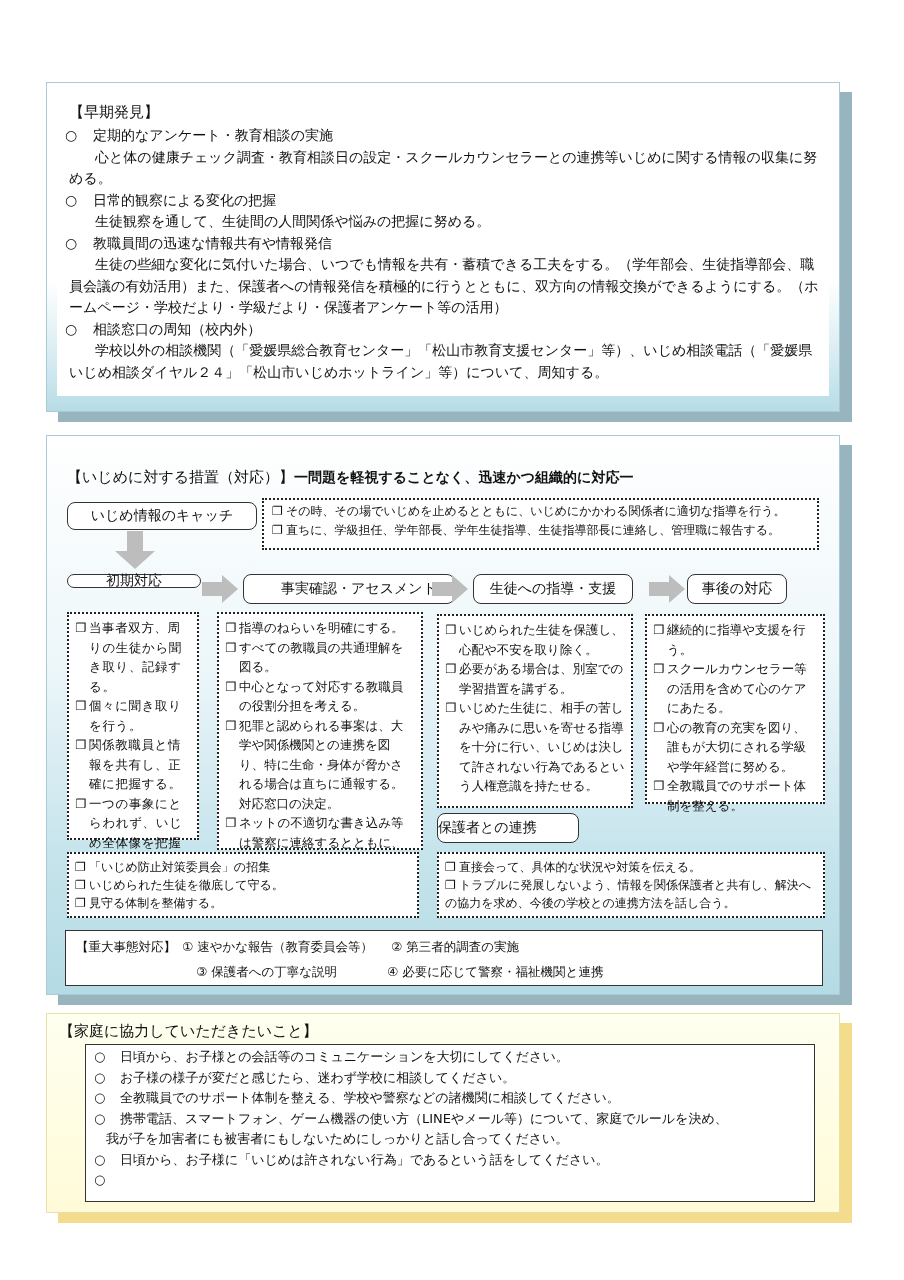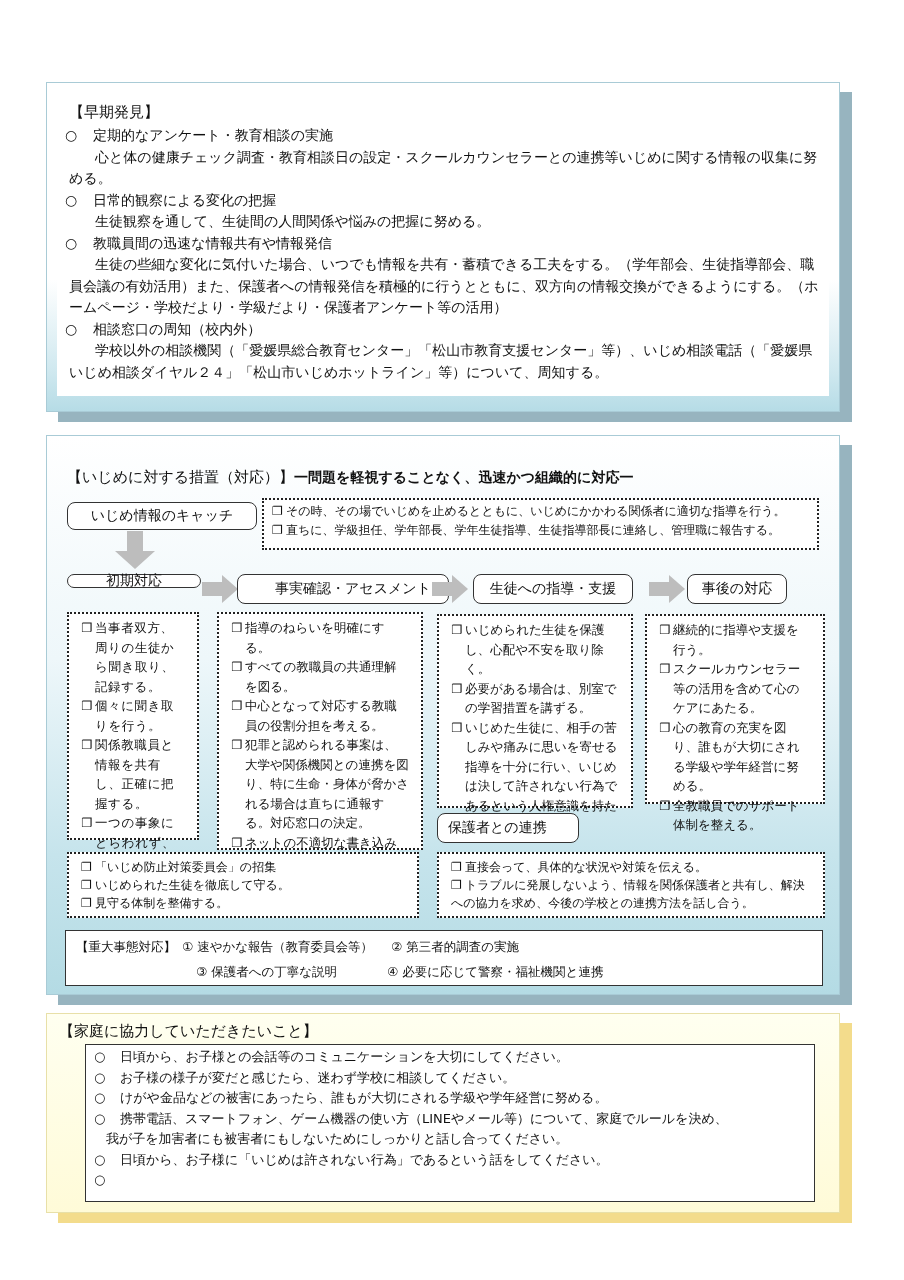--- a/index.html
+++ b/index.html
@@ -20,21 +20,21 @@
   .s1-item .body { text-indent:26px; padding-left:4px; }
 
   
   #s2-shadow { left:58px; top:445px; width:794px; height:560px; background:#97b4bf; }
   #s2 { left:46px; top:435px; width:794px; height:560px; border:1px solid #a9cbd6;
         background:linear-gradient(to bottom, #ffffff 0%, #eef7fa 40%, #c6e4ec 75%, #b4dbe4 100%); }
   .s2-title { position:absolute; left:20px; top:32px; font-size:15px; white-space:nowrap; }
   .s2-title .sub { font-weight:bold; font-size:14px; }
   .rbox { position:absolute; box-sizing:border-box; border:1.5px solid #333; border-radius:8px; background:#fff;
           display:flex; align-items:center; justify-content:center; font-size:14px; white-space:nowrap; }
-  .dbox { position:absolute; box-sizing:border-box; border:2px dotted #222; background:#fff; font-size:12.5px; line-height:19.5px; padding:4px 12px; }
+  .dbox { position:absolute; box-sizing:border-box; border:2px dotted #222; background:#fff; font-size:12.5px; line-height:19.5px; padding:4px 6px; }
   .dbox .it { padding-left:14px; text-indent:-14px; }
   .dbox.wide { letter-spacing:0.6px; }
   .chk { display:inline-block; width:14px; text-indent:0; }
   .arrow-shape { position:absolute; }
   .serious { position:absolute; left:18px; top:494px; width:758px; height:56px; box-sizing:border-box; border:1.5px solid #333; background:#fff; font-size:12.5px; }
   .serious .row1 { position:absolute; left:10px; top:8px; white-space:nowrap; }
   .serious .row2 { position:absolute; left:130px; top:33px; white-space:nowrap; }
   .serious span { margin-right:18px; }
 
   
@@ -101,21 +101,21 @@
   <svg class="arrow-shape" style="left:66px;top:95px;" width="44" height="40">
     <rect x="14" y="0" width="16" height="22" fill="#bdbdbd"></rect>
     <polygon points="2,20 42,20 22,38" fill="#bdbdbd"></polygon>
   </svg>
 
   <div class="rbox" style="left:20px;top:138px;width:134px;height:14px;">初期対応</div>
   <svg class="arrow-shape" style="left:155px;top:139px;" width="36" height="28">
       <rect x="0" y="7" width="22" height="14" fill="#bdbdbd"></rect>
       <polygon points="20,0 36,14 20,28" fill="#bdbdbd"></polygon>
     </svg>
-  <div class="rbox" style="left:190px;top:138px;width:212px;height:30px;padding-left:20px;">事実確認・アセスメント</div>
+  <div class="rbox" style="left:196px;top:138px;width:212px;height:30px;padding-left:20px;">事実確認・アセスメント</div>
   <svg class="arrow-shape" style="left:385px;top:139px;" width="36" height="28">
       <rect x="0" y="7" width="22" height="14" fill="#bdbdbd"></rect>
       <polygon points="20,0 36,14 20,28" fill="#bdbdbd"></polygon>
     </svg>
   <div class="rbox" style="left:426px;top:138px;width:160px;height:30px;">生徒への指導・支援</div>
   <svg class="arrow-shape" style="left:602px;top:139px;" width="36" height="28">
       <rect x="0" y="7" width="22" height="14" fill="#bdbdbd"></rect>
       <polygon points="20,0 36,14 20,28" fill="#bdbdbd"></polygon>
     </svg>
   <div class="rbox" style="left:640px;top:138px;width:100px;height:30px;">事後の対応</div>
@@ -138,21 +138,21 @@
     <div class="it"><span class="chk">❐</span><span>必要がある場合は、別室での学習措置を講ずる。</span></div>
     <div class="it"><span class="chk">❐</span><span>いじめた生徒に、相手の苦しみや痛みに思いを寄せる指導を十分に行い、いじめは決して許されない行為であるという人権意識を持たせる。</span></div>
   </div>
   <div class="dbox" style="left:598px;top:178px;width:180px;height:190px;">
     <div class="it"><span class="chk">❐</span><span>継続的に指導や支援を行う。</span></div>
     <div class="it"><span class="chk">❐</span><span>スクールカウンセラー等の活用を含めて心のケアにあたる。</span></div>
     <div class="it"><span class="chk">❐</span><span>心の教育の充実を図り、誰もが大切にされる学級や学年経営に努める。</span></div>
     <div class="it"><span class="chk">❐</span><span>全教職員でのサポート体制を整える。</span></div>
   </div>
 
-  <div class="rbox" style="left:390px;top:377px;width:142px;height:30px;justify-content:flex-start;padding-left:10px;">保護者との連携</div>
+  <div class="rbox" style="left:390px;top:377px;width:142px;height:30px;justify-content:flex-start;">保護者との連携</div>
 
   <div class="dbox" style="left:20px;top:416px;width:352px;height:66px;font-size:12px;line-height:18px;">
     <div class="it"><span class="chk">❐</span><span>「いじめ防止対策委員会」の招集</span></div>
     <div class="it"><span class="chk">❐</span><span>いじめられた生徒を徹底して守る。</span></div>
     <div class="it"><span class="chk">❐</span><span>見守る体制を整備する。</span></div>
   </div>
   <div class="dbox" style="left:390px;top:416px;width:388px;height:66px;font-size:12px;line-height:18px;">
     <div class="it"><span class="chk">❐</span><span>直接会って、具体的な状況や対策を伝える。</span></div>
     <div><span class="chk">❐</span><span>トラブルに発展しないよう、情報を関係保護者と共有し、解決への協力を求め、今後の学校との連携方法を話し合う。</span></div>
   </div>
@@ -174,21 +174,21 @@
     <div class="s3-item">
         <span class="bullet">○</span>
         <span>日頃から、お子様との会話等のコミュニケーションを大切にしてください。</span>
       </div>
     <div class="s3-item">
         <span class="bullet">○</span>
         <span>お子様の様子が変だと感じたら、迷わず学校に相談してください。</span>
       </div>
     <div class="s3-item">
         <span class="bullet">○</span>
-        <span>けがや金品などの被害にあったら、誰もが大切にされる学級や学年経営に努める。</span>
+        <span>全教職員でのサポート体制を整える、学校や警察などの諸機関に相談してください。</span>
       </div>
     <div class="s3-item">
         <span class="bullet">○</span>
         <span>携帯電話、スマートフォン、ゲーム機器の使い方（LINEやメール等）について、家庭でルールを決め、</span>
       </div>
     <div class="s3-cont">我が子を加害者にも被害者にもしないためにしっかりと話し合ってください。</div>
     <div class="s3-item">
         <span class="bullet">○</span>
         <span>日頃から、お子様に「いじめは許されない行為」であるという話をしてください。</span>
       </div>

